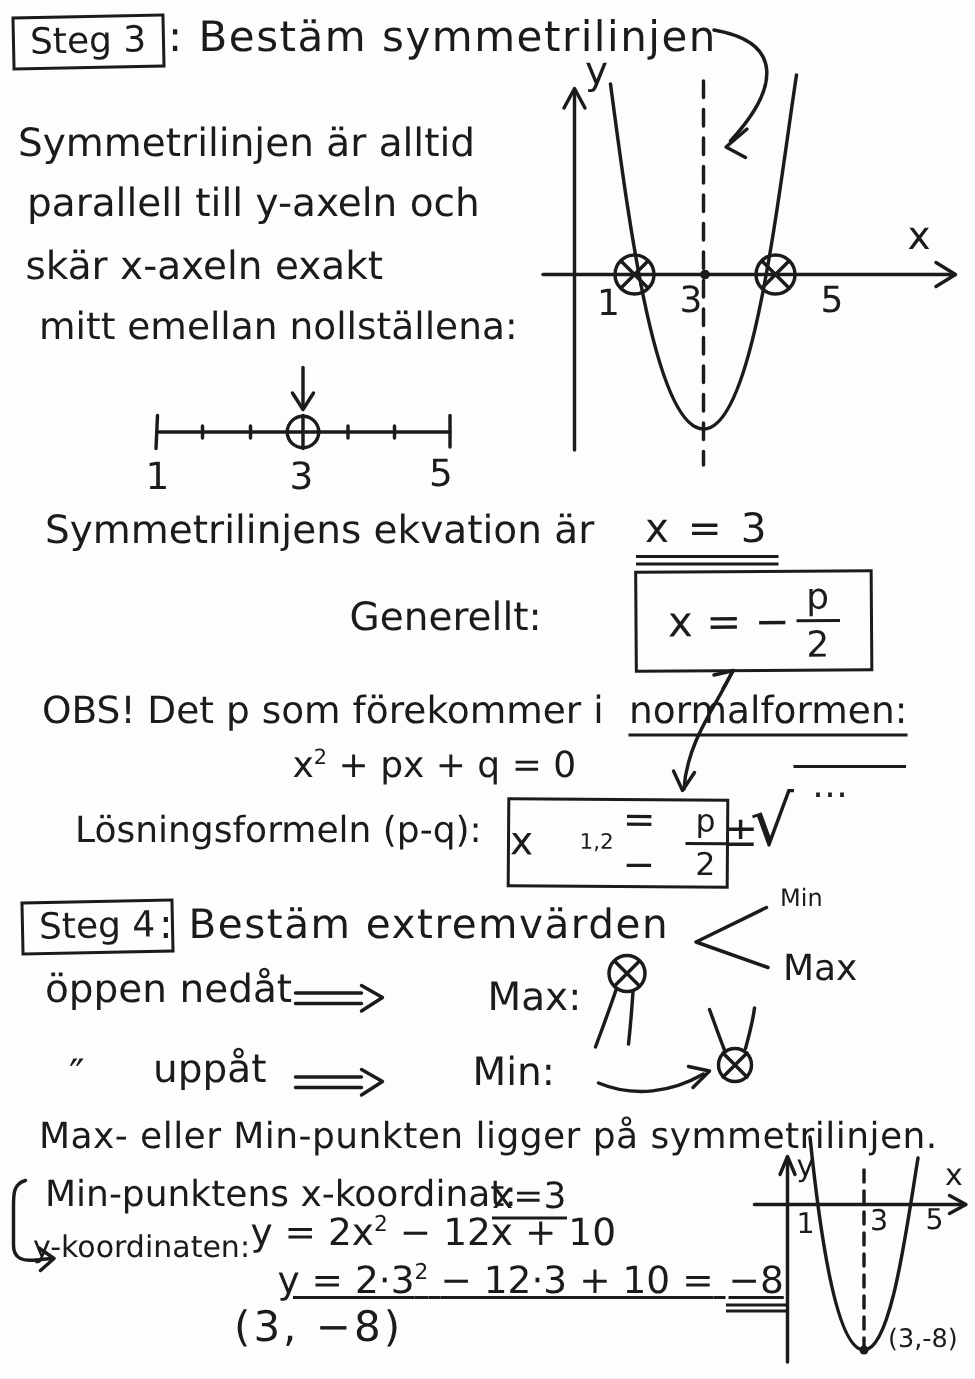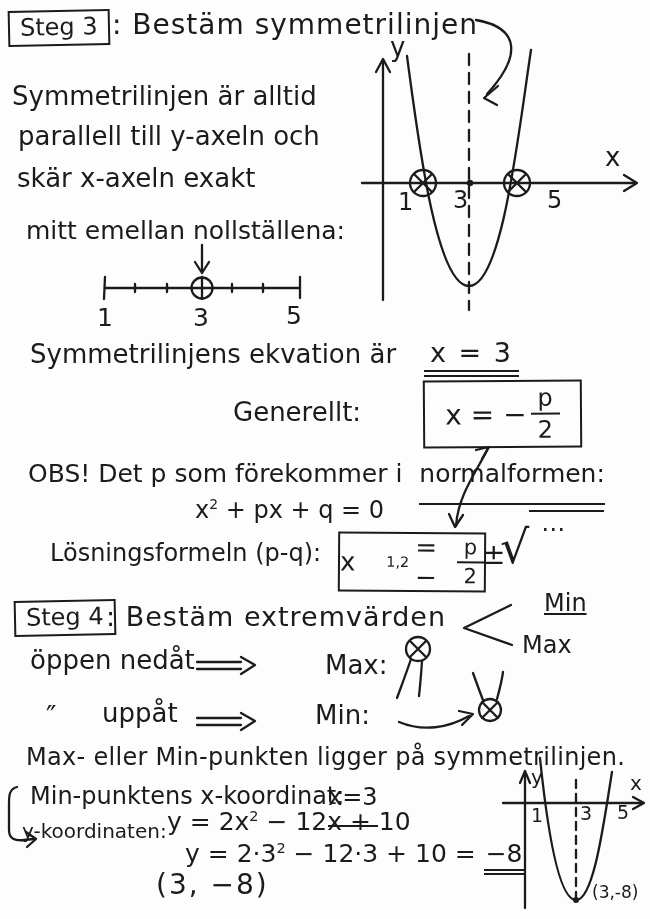--- a/index.html
+++ b/index.html
@@ -24,21 +24,21 @@
     border:2.6px solid #1b1b1b;
     display:flex;align-items:center;justify-content:center;
     transform:rotate(-0.4deg);
   }
   .frac{display:inline-flex;flex-direction:column;align-items:center;line-height:1;vertical-align:middle;margin-left:4px;}
   .frac .num{padding:0 7px 3px 7px;border-bottom:2.6px solid #1b1b1b;}
   .frac .den{padding-top:3px;}
   .sup{font-size:0.58em;vertical-align:super;}
   .sub{font-size:0.55em;vertical-align:sub;margin-left:31px;}
   .dbl-underline{border-bottom:7px double #1b1b1b;padding:0 6px 2px 6px;}
-  .underline{border-bottom:2.5px solid #1b1b1b;padding-bottom:15px;}
+  .underline{border-bottom:2.5px solid #1b1b1b;padding-bottom:1px;}
   .result-underline{border-bottom:6px double #1b1b1b;padding:0 2px 1px 2px;}
   .radicand{
     display:inline-block;
     border-top:2.6px solid #1b1b1b;
     padding:4px 34px 10px 12px;
     letter-spacing:5px;
     transform:translateY(-14px);
   }
   .sqrt-sign{font-size:46px;line-height:1;vertical-align:top;}
   svg{position:absolute;overflow:visible;}
@@ -51,21 +51,21 @@
 <div class="page">
 
   <div class="hw badge" style="left:8px;top:10px;">
     <span>Steg 3</span>
   </div>
   <div class="hw" style="left:112px;top:10px;font-size:28px;letter-spacing:1px;">: Bestäm symmetrilinjen</div>
 
   <div class="hw" style="left:12px;top:82px;font-size:26px;">Symmetrilinjen är alltid</div>
   <div class="hw" style="left:18px;top:122px;font-size:26px;">parallell till y-axeln och</div>
   <div class="hw" style="left:17px;top:164px;font-size:26px;">skär x-axeln exakt</div>
-  <div class="hw" style="left:26px;top:217px;font-size:25px;">mitt emellan nollställena:</div>
+  <div class="hw" style="left:26px;top:204px;font-size:25px;">mitt emellan nollställena:</div>
 
   <svg style="left:82px;top:242px;" width="245" height="92" viewBox="0 0 245 92">
     <g>
       <path class="stroke" d="M 120,3 L 120,30"></path>
       <path class="stroke" d="M 113,20 L 120,31 L 127,20"></path>
     </g>
     <path class="stroke" d="M 23,46 L 218,46"></path>
     <path class="stroke" d="M 23,35 L 22,57"></path>
     <path class="stroke" d="M 218,35 L 218,56"></path>
     <path class="stroke" d="M 53,42 L 53,50 M 85,42 L 85,50 M 150,42 L 150,50 M 181,42 L 181,50"></path>
@@ -153,21 +153,21 @@
   </div>
 
   <div class="hw badge" style="left:14px;top:600px;">
     <span>Steg 4</span>
   </div>
   <div class="hw" style="left:106px;top:602px;font-size:27px;letter-spacing:1px;">: Bestäm extremvärden</div>
 
   <svg style="left:455px;top:596px;" width="65" height="55" viewBox="0 0 65 55">
     <path class="stroke" d="M 56,9 L 9,32 L 57,49"></path>
   </svg>
-  <div class="hw" style="left:544px;top:590px;font-size:24px;text-decoration:underline;">Min</div>
+  <div class="hw" style="left:520px;top:590px;font-size:16px;">Min</div>
   <div class="hw" style="left:522px;top:632px;font-size:24px;">Max</div>
 
   <div class="hw" style="left:30px;top:646px;font-size:26px;">öppen nedåt</div>
   <svg style="left:195px;top:654px;" width="64" height="24" viewBox="0 0 64 24">
     <path class="stroke" d="M 2,8 L 46,8 M 2,15 L 46,15"></path>
     <path class="stroke" d="M 46,3 L 60,11 L 46,20"></path>
   </svg>
   <div class="hw" style="left:325px;top:651px;font-size:26px;">Max:</div>
   <svg style="left:392px;top:632px;" width="52" height="70" viewBox="0 0 52 70">
     <circle class="stroke" cx="26" cy="17" r="12"></circle>
@@ -200,21 +200,21 @@
   </svg>
 
   <div class="hw" style="left:30px;top:783px;font-size:24px;">Min-punktens x-koordinat:</div>
   <div class="hw underline" style="left:328px;top:784px;font-size:24px;">x=3</div>
 
   <div class="hw" style="left:22px;top:820px;font-size:20px;">y-koordinaten:</div>
   <div class="hw" style="left:167px;top:808px;font-size:25px;">
     <span>y = 2x</span><span class="sup">2</span>
     <span>− 12x + 10</span>
   </div>
-  <div class="hw" style="left:185px;top:840px;font-size:25px;">
+  <div class="hw" style="left:185px;top:840px;font-size:25px;text-decoration:underline;">
     <span>y = 2·3</span><span class="sup">2</span>
     <span>− 12·3 + 10 =</span>
     <span class="result-underline">−8</span>
   </div>
 
   <div class="hw" style="left:156px;top:870px;font-size:28px;letter-spacing:2px;">(3, −8)</div>
 
   <svg style="left:494px;top:756px;" width="156" height="160" viewBox="0 0 156 160">
     <g>
       <path class="stroke" d="M 31,152 L 31,16"></path>

